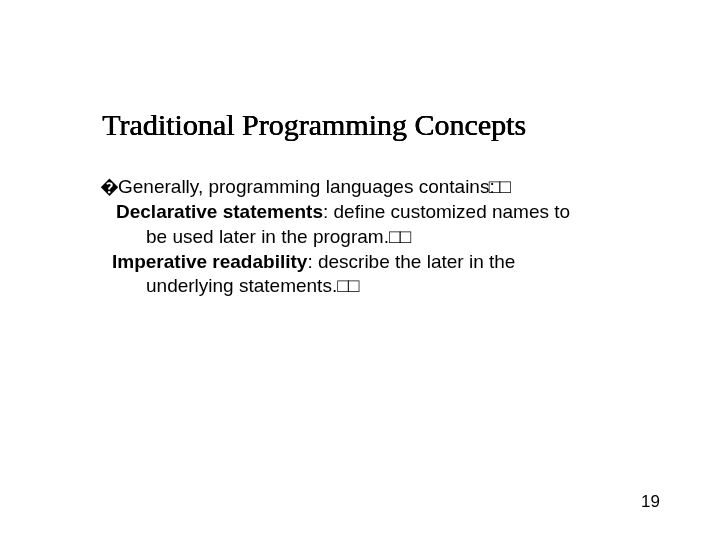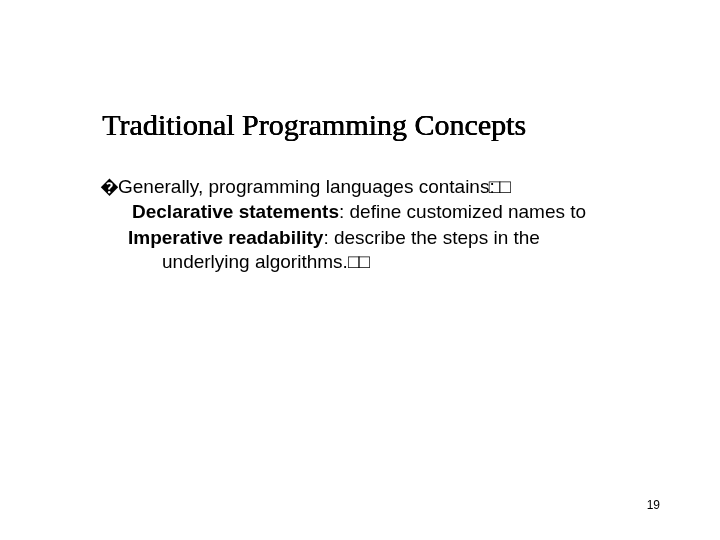--- a/index.html
+++ b/index.html
@@ -44,60 +44,61 @@
   }
   .box-glyph {
     font-family: Arial, sans-serif;
     display: inline-block;
     letter-spacing: -1px;
   }
   .sub {
     display: block;
     padding-left: 6px;
     text-indent: -6px;
-    margin-left: 16px;
+    margin-left: 0;
     margin-top: 1px;
   }
   .sub .cont {
     display: block;
     padding-left: 28px;
     text-indent: 0;
   }
   .sub b {
     font-weight: bold;
   }
   .lead-space { display:inline-block; width:4px; }
   .page-num {
     position: absolute;
     right: 32px;
     bottom: 28px;
-    font-size: 12px;
+    font-size: 17px;
     color: #000;
   }
 </style>
 </head>
 <body>
 
 <div class="slide">
 
   <div class="title">Traditional Programming Concepts</div>
 
   <div class="body">
 
     <span class="bullet-row">
       <span class="box-glyph">�</span><span>Generally, programming languages contains:</span><span class="box-glyph">□□</span>
     </span>
 
     <span class="sub">
       <span class="lead-space"></span><b>Declarative statements</b><span>: define customized names to</span>
+      <span class="cont"><span>be used later in the program.</span><span class="box-glyph">□□</span></span>
     </span>
 
     <span class="sub">
-      <b>Imperative readability</b><span>: describe the steps in the</span>
-      <span class="cont"><span>underlying algorithms.</span><span class="box-glyph">□□</span></span>
+      <b>Imperative readability</b><span>: describe the later in the</span>
+      <span class="cont"><span>underlying statements.</span><span class="box-glyph">□□</span></span>
     </span>
 
 
   </div>
 
   <div class="page-num">19</div>
 
 </div>
 
 </body></html>

